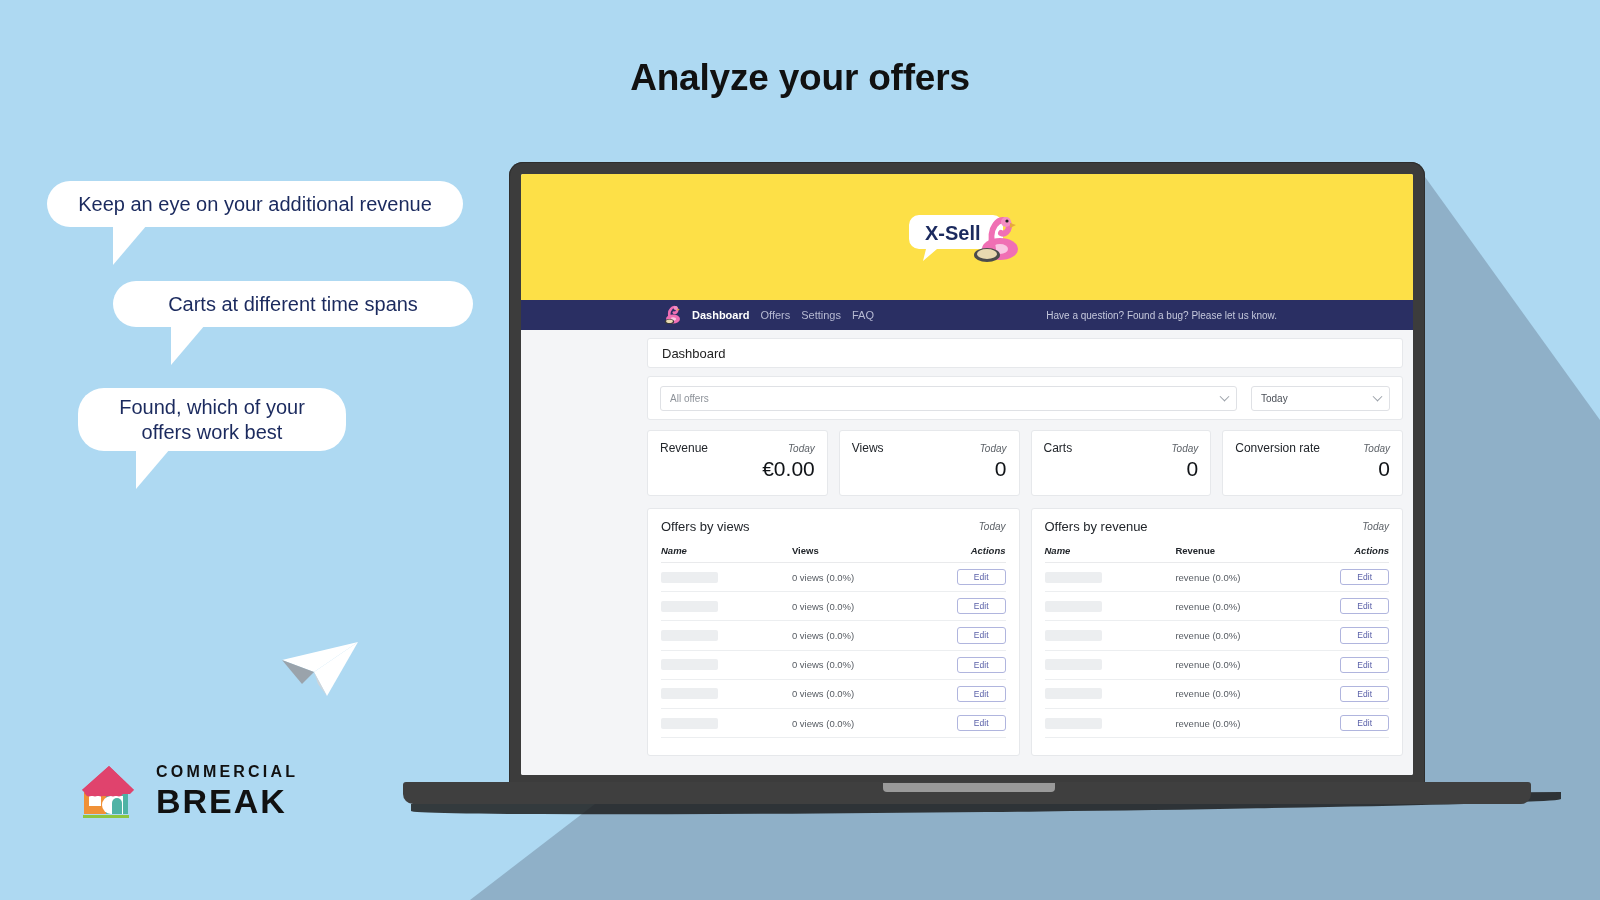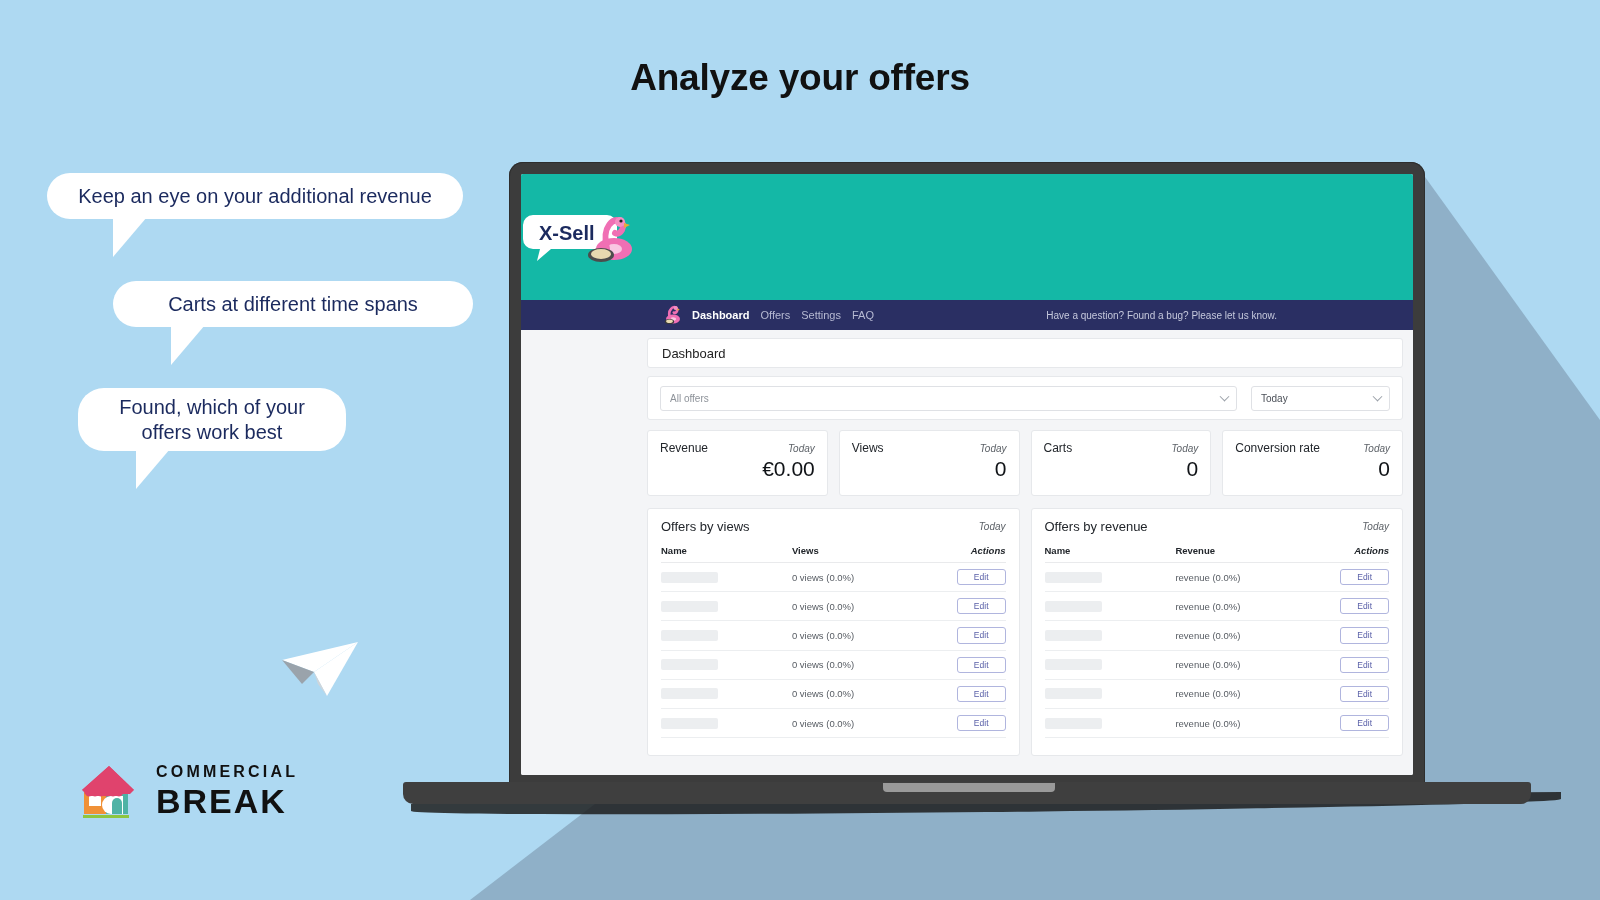--- a/index.html
+++ b/index.html
@@ -44,21 +44,21 @@
     line-height: 25px;
     z-index: 7;
     padding: 0 26px;
   }
   .callout .tail {
     position: absolute;
     width: 0; height: 0;
     border-style: solid;
   }
 
-  #callout-0 { left: 47px;  top: 173px; width: 416px; height: 46px; align-items: center; }
+  #callout-0 { left: 47px;  top: 181px; width: 416px; height: 46px; align-items: center; }
   #callout-0 .tail {
     left: 66px; top: 44px;
     border-width: 0 10px 40px 34px;
     border-color: transparent transparent transparent #ffffff;
   }
 
   #callout-1 { left: 113px; top: 281px; width: 360px; height: 46px; }
   #callout-1 .tail {
     left: 58px; top: 44px;
     border-width: 0 10px 40px 34px;
@@ -126,22 +126,22 @@
   .laptop-notch {
     position: absolute; left: 480px; top: 621px;
     width: 172px; height: 9px;
     background: #9a9a9a;
     border-radius: 0 0 4px 4px;
   }
 
   
   .app-header {
     height: 126px;
-    background: #14b8a6;
-    display: flex; align-items: center; justify-content: flex-start;
+    background: #fde047;
+    display: flex; align-items: center; justify-content: center;
   }
   .xsell-logo { position: relative; width: 120px; height: 56px; }
 
   
   .app-nav {
     height: 30px;
     background: #2a2f63;
     display: flex; align-items: center;
     padding: 0 8px 0 0;
   }
@@ -217,21 +217,21 @@
     margin-bottom: 11px;
   }
   .table-title { font-size: 13px; color: #22262b; }
   .table-period { font-size: 10px; color: #5d6268; font-style: italic; }
 
   table { width: 100%; border-collapse: collapse; }
   th {
     text-align: left; font-size: 9.5px; color: #22262b; font-weight: bold;
     padding-bottom: 6px; border-bottom: 1px solid #e9eaec;
   }
-  th.col-name { width: 38%; }
+  th.col-name { width: 38%; font-style: italic; }
   th.col-metric { width: 40%; }
   th.col-actions { width: 22%; text-align: right; font-style: italic; }
   td {
     padding: 6px 0; border-bottom: 1px solid #eceef0;
     font-size: 9.5px; color: #575c63; vertical-align: middle;
   }
   td.col-actions { text-align: right; }
   .skeleton {
     display: block; width: 57px; height: 11px;
     background: #eceef0; border-radius: 2px;

